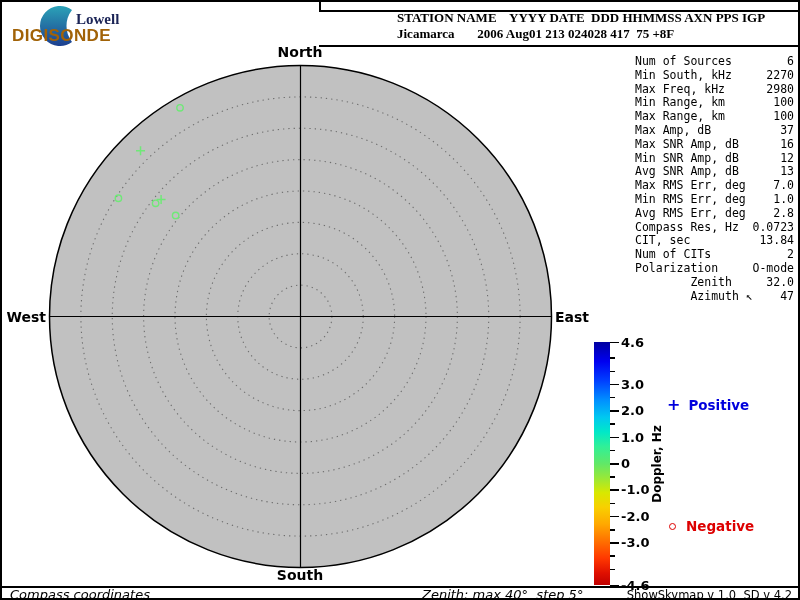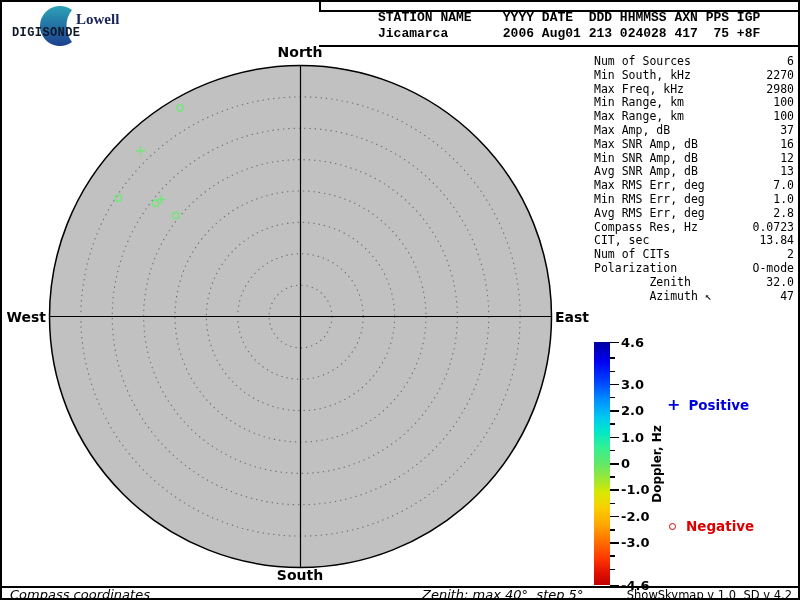--- a/index.html
+++ b/index.html
@@ -1,31 +1,31 @@
 <!DOCTYPE html>
 <html><head>
 <meta charset="utf-8">
 <style>
   html,body{margin:0;padding:0;background:#e8e8e8;}
   .frame{position:relative;width:800px;height:600px;background:#ffffff;border:2px solid #000;
          box-sizing:border-box;overflow:hidden;font-family:"DejaVu Sans",sans-serif;color:#000;}
   .abs{position:absolute;}
   
   .logo-lowell{left:74px;top:9px;font-family:"Liberation Serif",serif;font-weight:bold;font-size:15px;color:#1b2456;}
-  .logo-brand{left:10px;top:24px;font-family:Liberation Mono, monospace;font-weight:bold;font-size:12px;
-              letter-spacing:.4px;color:#0f172a;}
+  .logo-brand{left:10px;top:24px;font-family:Liberation Sans, sans-serif;font-weight:bold;font-size:17px;
+              letter-spacing:.4px;color:#a16207;}
   
   .hline{background:#000;height:1.5px;}
   .vline{background:#000;width:1.5px;}
-  .hdr{left:376px;font-family:Liberation Mono, monospace;font-weight:bold;font-size:13px;white-space:pre;}
+  .hdr{left:395px;font-family:Liberation Serif, serif;font-weight:bold;font-size:13px;white-space:pre;}
   
   .compass{font-weight:bold;font-size:14px;}
   
   #stats{left:592px;top:53px;width:200px;font-family:"DejaVu Sans Mono",monospace;font-size:11.5px;line-height:13.8px;}
-  .stat-row{display:flex;justify-content:space-between;}
+  .stat-row{display:flex;justify-content:space-between;margin-left:41px;}
   .stat-label{white-space:pre;}
   .stat-value{white-space:pre;}
   
   #cbar-bar{left:592px;top:340px;width:16px;height:243px;}
   .cb-tick{left:608px;height:1.5px;background:#000;}
   .cb-label{left:619px;font-weight:bold;font-size:13px;line-height:15px;white-space:pre;}
   .cb-title{left:655px;top:462px;transform:translate(-50%,-50%) rotate(-90deg);
             font-weight:bold;font-size:12px;white-space:nowrap;}
   
   .legend{font-weight:bold;font-size:13.5px;display:flex;align-items:center;}

